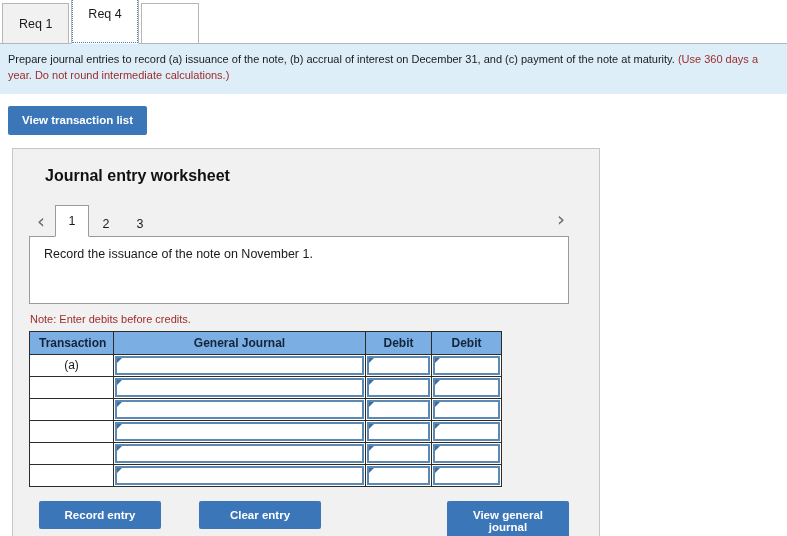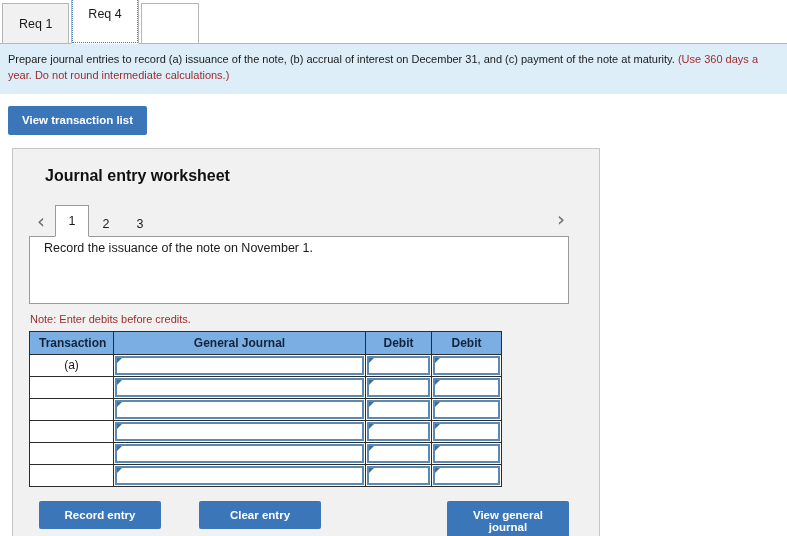--- a/index.html
+++ b/index.html
@@ -161,21 +161,21 @@
   }
 
   
   .promptbox {
     background: #ffffff;
     border: 1px solid #9a9a9a;
     box-sizing: border-box;
     width: 540px;
     height: 68px;
     margin-top: -1px;
-    padding: 4px 14px;
+    padding: 10px 14px;
     font-size: 12.5px;
     color: #1a1a1a;
   }
 
   .note {
     color: #9e2b2b;
     font-size: 11px;
     font-weight: normal;
     margin: 9px 0 6px 1px;
   }

